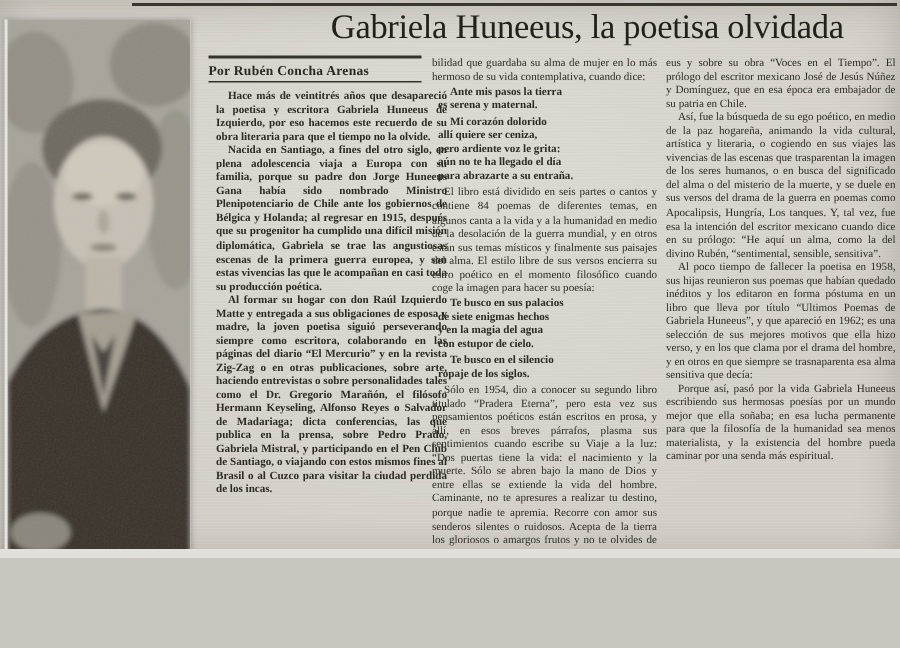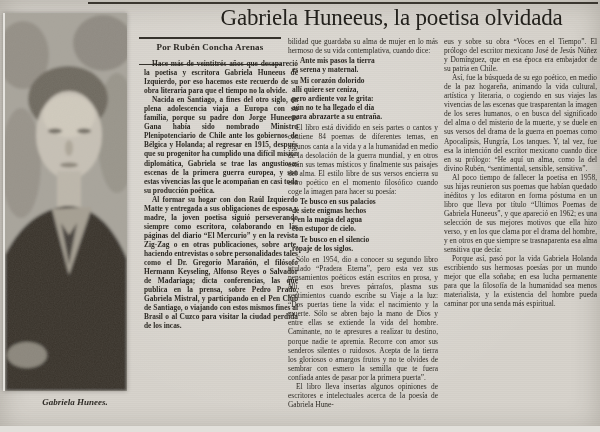--- a/index.html
+++ b/index.html
@@ -1,39 +1,39 @@
 <!DOCTYPE html>
 <html><head>
 <meta charset="utf-8">
 <style>
   html,body{margin:0;padding:0;}
   body{width:600px;height:432px;overflow:hidden;background:#c9c6c0;}
   .clipping{
-    position:relative;width:600px;height:432px;
+    position:relative;width:600px;height:372px;
     background:#d6d2cb;
     background-image:
       radial-gradient(ellipse at 50% 40%, rgba(255,255,255,0.18), rgba(0,0,0,0) 70%),
       repeating-linear-gradient(0deg, rgba(0,0,0,0.015) 0 1px, rgba(255,255,255,0.02) 1px 2px);
     box-shadow: inset 0 0 28px rgba(60,55,45,0.25);
     font-family:"Liberation Serif","DejaVu Serif",serif;
     color:#2b2823;
     overflow:hidden;
   }
   .scan-edge-bottom{position:absolute;left:0;bottom:0;width:600px;height:6px;background:#e2e0db;}
   .title-rule{position:absolute;left:88px;top:2px;width:510px;height:2px;background:#3a362f;}
   .article-title{
     position:absolute;left:185px;right:2px;top:5px;
     text-align:center;font-size:23px;line-height:26px;font-weight:normal;margin:0;
     letter-spacing:-0.2px;color:#23211c;
     white-space:nowrap;overflow:hidden;
   }
   .byline-box{
     position:absolute;left:139px;top:37px;width:142px;
     border-top:2px solid #35322c;border-bottom:1px solid #35322c;
-    padding:3px 0 12px;text-align:center;
+    padding:3px 0 2px;
     font-size:9px;font-weight:bold;letter-spacing:0.2px;color:#2b2823;
   }
   .photo{
     position:absolute;left:3px;top:13px;width:122px;height:378px;
     border-left:2px solid #e6e4df;
     box-shadow:0 0 4px rgba(50,45,40,0.35);
     overflow:hidden;
   }
   .photo svg{display:block;width:100%;height:100%;}
   .photo-caption{
@@ -125,17 +125,17 @@
     <div class="verse">Te busco en el silencio
 ropaje de los siglos.</div>
     <p class="p">Sólo en 1954, dio a conocer su segundo libro titulado “Pradera Eterna”, pero esta vez sus pensamientos poéticos están escritos en prosa, y allí, en esos breves párrafos, plasma sus sentimientos cuando escribe su Viaje a la luz: “Dos puertas tiene la vida: el nacimiento y la muerte. Sólo se abren bajo la mano de Dios y entre ellas se extiende la vida del hombre. Caminante, no te apresures a realizar tu destino, porque nadie te apremia. Recorre con amor sus senderos silentes o ruidosos. Acepta de la tierra los gloriosos o amargos frutos y no te olvides de sembrar con esmero la semilla que te fuera confiada antes de pasar por la primera puerta”.</p>
     <p class="p">El libro lleva insertas algunos opiniones de escritores e intelectuales acerca de la poesía de Gabriela Hune-</p>
   </div>
 
   <div class="col col-3">
     <p class="p noindent">eus y sobre su obra “Voces en el Tiempo”. El prólogo del escritor mexicano José de Jesús Núñez y Domínguez, que en esa época era embajador de su patria en Chile.</p>
     <p class="p">Así, fue la búsqueda de su ego poético, en medio de la paz hogareña, animando la vida cultural, artística y literaria, o cogiendo en sus viajes las vivencias de las escenas que trasparentan la imagen de los seres humanos, o en busca del significado del alma o del misterio de la muerte, y se duele en sus versos del drama de la guerra en poemas como Apocalipsis, Hungría, Los tanques. Y, tal vez, fue esa la intención del escritor mexicano cuando dice en su prólogo: “He aquí un alma, como la del divino Rubén, “sentimental, sensible, sensitiva”.</p>
     <p class="p">Al poco tiempo de fallecer la poetisa en 1958, sus hijas reunieron sus poemas que habían quedado inéditos y los editaron en forma póstuma en un libro que lleva por título “Ultimos Poemas de Gabriela Huneeus”, y que apareció en 1962; es una selección de sus mejores motivos que ella hizo verso, y en los que clama por el drama del hombre, y en otros en que siempre se trasnaparenta esa alma sensitiva que decía:</p>
-    <p class="p">Porque así, pasó por la vida Gabriela Holanda escribiendo sus hermosas poesías por un mundo mejor que ella soñaba; en esa lucha permanente para que la filosofía de la humanidad sea menos materialista, y la existencia del hombre pueda caminar por una senda más espiritual.</p>
+    <p class="p">Porque así, pasó por la vida Gabriela Huneeus escribiendo sus hermosas poesías por un mundo mejor que ella soñaba; en esa lucha permanente para que la filosofía de la humanidad sea menos materialista, y la existencia del hombre pueda caminar por una senda más espiritual.</p>
   </div>
 
   <div class="scan-edge-bottom"></div>
 </div>
 
 </body></html>

